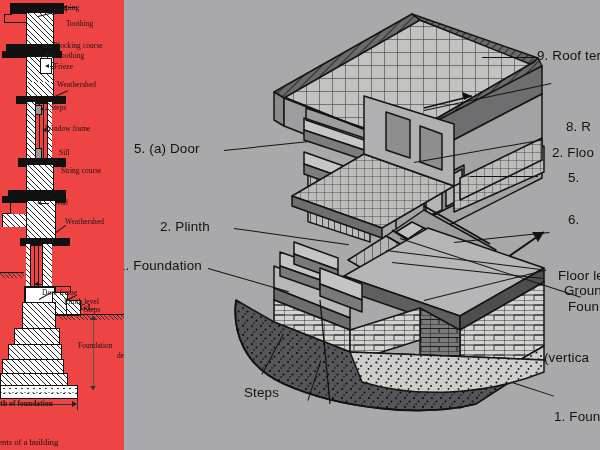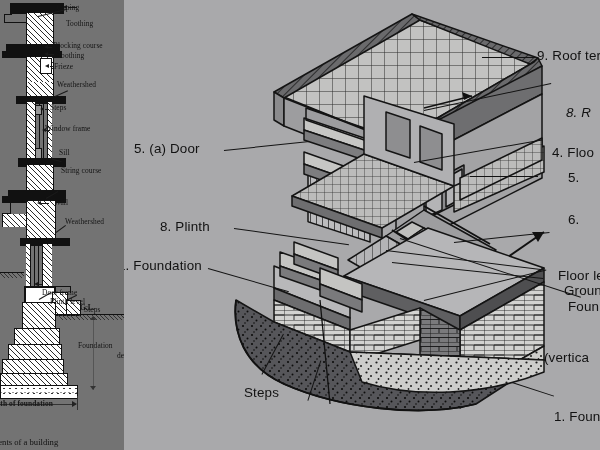--- a/index.html
+++ b/index.html
@@ -8,21 +8,21 @@
     width:600px;height:450px;overflow:hidden;
     background:#a9a9ab;
     font-family:"Liberation Sans",sans-serif;
     position:relative;
   }
   #stage{position:absolute;inset:0;width:600px;height:450px;overflow:hidden;}
 
   
   #left-panel{
     position:absolute;left:0;top:0;width:124px;height:450px;
-    background:#737373;overflow:hidden;
+    background:#ef4444;overflow:hidden;
   }
   #left-panel .lbl{
     position:absolute;
     font-family:"Liberation Serif",serif;
     font-size:7.4px;color:#141414;white-space:nowrap;
     letter-spacing:.1px;
   }
   #left-panel .lbl.b{font-weight:bold;}
   #left-panel .ldr{
     position:absolute;background:#1a1a1a;height:1px;transform-origin:left center;
@@ -210,21 +210,21 @@
     <div class="lbl" style="left:57px;top:51px;">Toothing</div>
     <div class="lbl" style="left:54px;top:62px;">Frieze</div>
     <div class="lbl" style="left:57px;top:80px;">Weathershed</div>
     <div class="lbl" style="left:50px;top:103px;">Steps</div>
     <div class="lbl" style="left:45px;top:124px;">Window frame</div>
     <div class="lbl" style="left:59px;top:148px;">Sill</div>
     <div class="lbl" style="left:61px;top:166px;">String course</div>
     <div class="lbl" style="left:54px;top:198px;">Wall</div>
     <div class="lbl" style="left:65px;top:217px;">Weathershed</div>
     <div class="lbl" style="left:42px;top:288px;">Door frame</div>
-    <div class="lbl" style="left:50px;top:297px;text-align:center;">Plinth level</div>
+    <div class="lbl" style="left:64px;top:297px;text-align:center;">Plinth level</div>
     <div class="lbl" style="left:84px;top:305px;">Steps</div>
     <div class="lbl b" style="left:80px;top:303px;">G.L.</div>
     <div class="lbl" style="left:78px;top:341px;">Foundation</div>
     <div class="lbl" style="left:85px;top:351px;padding-left:32px;">depth</div>
     <div class="lbl b" style="left:-6px;top:399px;">idth of foundation</div>
 
     <div id="caption">
       <div class="c1">nents of a building</div>
     </div>
   </div>
@@ -382,26 +382,26 @@
     <div class="rldr" style="left:276px;top:238px;width:190px;transform:rotate(18deg);"></div>
     <div class="rldr" style="left:388px;top:382px;width:44px;transform:rotate(18deg);"></div>
 
     <div class="rldr" style="left:100px;top:150px;width:86px;transform:rotate(-6deg);"></div>
     <div class="rldr" style="left:110px;top:228px;width:116px;transform:rotate(8deg);"></div>
     <div class="rldr" style="left:84px;top:268px;width:84px;transform:rotate(16deg);"></div>
     <div class="rldr" style="left:138px;top:374px;width:46px;transform:rotate(-62deg);"></div>
     <div class="rldr" style="left:184px;top:400px;width:42px;transform:rotate(-72deg);"></div>
 
     <div class="rlbl" style="left:413px;top:48px;">9. Roof terra</div>
-    <div class="rlbl" style="left:442px;top:105px;font-style:italic;">8. R</div>
-    <div class="rlbl" style="left:428px;top:145px;">4. Floo</div>
+    <div class="rlbl" style="left:442px;top:119px;">8. R</div>
+    <div class="rlbl" style="left:428px;top:145px;">2. Floo</div>
     <div class="rlbl" style="left:444px;top:170px;">5.</div>
     <div class="rlbl" style="left:444px;top:212px;">6.</div>
     <div class="rlbl" style="left:10px;top:141px;">5. (a) Door</div>
-    <div class="rlbl" style="left:36px;top:219px;">8. Plinth</div>
+    <div class="rlbl" style="left:36px;top:219px;">2. Plinth</div>
     <div class="rlbl" style="left:-6px;top:258px;">1. Foundation</div>
     <div class="rlbl" style="left:434px;top:268px;">Floor le</div>
     <div class="rlbl" style="left:440px;top:283px;">Groun</div>
     <div class="rlbl" style="left:444px;top:299px;">Foun</div>
     <div class="rlbl" style="left:420px;top:350px;">(vertica</div>
     <div class="rlbl" style="left:430px;top:409px;">1. Foundat</div>
     <div class="rlbl" style="left:120px;top:385px;">Steps</div>
   </div>
 </div>
 

